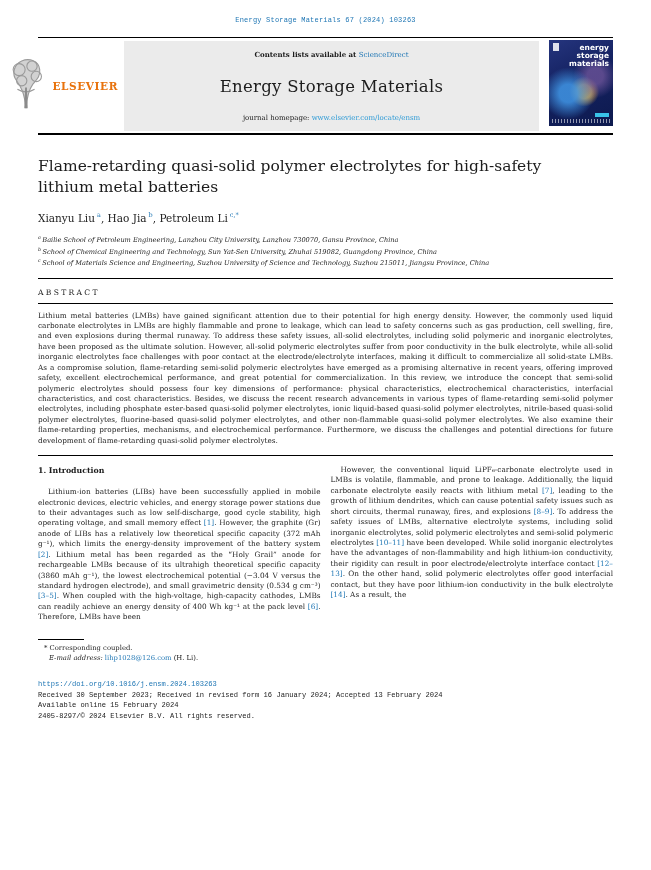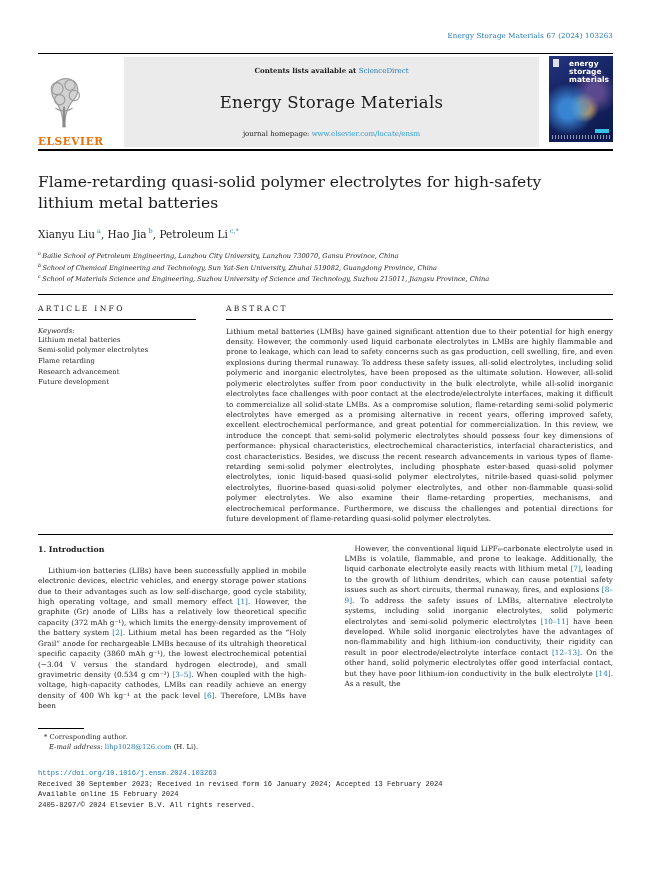--- a/index.html
+++ b/index.html
@@ -14,28 +14,29 @@
     position:relative;
     width:651px;height:870px;
     background:#ffffff;
     font-family:"DejaVu Serif","Liberation Serif",serif;
     color:#1c1c1c;
     overflow:hidden;
   }
   .content{padding:0 38px;}
   
   .citation-line{
-    margin-top:32px;text-align:right;
+    margin-top:16px;text-align:center;
     font-size:7px;color:var(--link-blue);
     letter-spacing:.2px;
+    font-family:Liberation Mono, monospace;
   }
   
   .top-rule{border-top:1.3px solid #000;margin-top:13px;}
   .band{display:flex;height:94px;margin-top:1px;}
-  .logo-col{width:80px;display:flex;flex-direction:column;justify-content:flex-end;padding-bottom:2px;}
+  .logo-col{width:80px;display:flex;flex-direction:row;align-items:center;justify-content:flex-end;padding-bottom:2px;}
   .logo-col svg{display:block;}
   .elsevier-word{
     color:var(--elsevier-orange);
     font-size:10.5px;font-weight:bold;letter-spacing:.6px;margin-top:1px;
   }
   .gray-box{
     flex:1;background:#ebebeb;margin:2px 10px 2px 6px;
     display:flex;flex-direction:column;justify-content:space-between;align-items:center;
     padding:9px 0;
   }
@@ -47,21 +48,21 @@
   .cover{
     width:64px;height:86px;margin-top:1px;position:relative;
     background:
       radial-gradient(circle at 30% 62%, rgba(64,150,230,.85) 0 9px, rgba(64,150,230,0) 26px),
       radial-gradient(circle at 72% 42%, rgba(120,90,160,.7) 0 8px, rgba(120,90,160,0) 22px),
       radial-gradient(circle at 55% 60%, rgba(210,160,70,.9) 0 7px, rgba(210,160,70,0) 15px),
       linear-gradient(155deg,#25357e 0%,#152262 40%,var(--cover-navy) 100%);
     overflow:hidden;
   }
   .cover-title{
-    position:absolute;top:4px;right:4px;text-align:left;
+    position:absolute;top:4px;right:4px;text-align:right;
     font-family:"DejaVu Sans","Liberation Sans",sans-serif;
     font-size:7.5px;line-height:1.05;font-weight:bold;color:#fff;
     white-space:pre-line;
   }
   .cover-mark{position:absolute;top:3px;left:4px;width:6px;height:8px;background:rgba(255,255,255,.85);}
   .cover-strip{position:absolute;bottom:3px;left:3px;right:3px;height:4px;
     background:repeating-linear-gradient(90deg,rgba(255,255,255,.55) 0 1px,rgba(255,255,255,0) 1px 3px);}
   .cover-code{position:absolute;bottom:9px;right:4px;width:14px;height:4px;background:#39c2e8;}
   .thick-rule{border-top:2.6px solid #000;}
   
@@ -77,21 +78,21 @@
   .abs-col{flex:1;}
   .col-head{font-size:7.6px;letter-spacing:2.3px;}
   .col-head-rule{border-top:.9px solid #000;margin:6px 0 7px;}
   .keywords-label{font-size:6.9px;font-style:italic;}
   .keyword-item{font-size:6.9px;line-height:1.55;}
   .abstract-text{font-size:7.3px;line-height:1.43;text-align:justify;}
   .full-rule{border-top:.9px solid #000;margin-top:9px;}
   
   .body-cols{display:flex;margin-top:9px;}
   .body-col{flex:1;font-size:7.3px;line-height:1.43;text-align:justify;}
-  .body-col.left{margin-right:38px;}
+  .body-col.left{margin-right:10px;}
   .intro-heading{font-size:7.8px;font-weight:bold;margin-bottom:11px;}
   .para-indent{text-indent:10px;}
   .para-gap{margin-top:0;}
   .ref{color:var(--link-blue);}
   .it{font-style:italic;}
   
   .footnote{margin-top:16px;font-size:6.8px;line-height:1.5;}
   .fn-rule{width:46px;border-top:.8px solid #000;margin-bottom:3px;}
   .fn-line1{padding-left:6px;}
   .fn-line2{padding-left:11px;}
@@ -151,30 +152,20 @@
 
     <div class="affiliations">
       <div class="affiliation"><span class="sup">a </span><span>Bailie School of Petroleum Engineering, Lanzhou City University, Lanzhou 730070, Gansu Province, China</span></div>
       <div class="affiliation"><span class="sup">b </span><span>School of Chemical Engineering and Technology, Sun Yat-Sen University, Zhuhai 519082, Guangdong Province, China</span></div>
       <div class="affiliation"><span class="sup">c </span><span>School of Materials Science and Engineering, Suzhou University of Science and Technology, Suzhou 215011, Jiangsu Province, China</span></div>
     </div>
 
     <div class="section-rule"></div>
 
     <div class="info-abstract">
-      <div class="info-col">
-        <div class="col-head">ARTICLE INFO</div>
-        <div class="col-head-rule"></div>
-        <div class="keywords-label">Keywords:</div>
-        <div class="keyword-item">Lithium metal batteries</div>
-        <div class="keyword-item">Semi-solid polymer electrolytes</div>
-        <div class="keyword-item">Flame retarding</div>
-        <div class="keyword-item">Research advancement</div>
-        <div class="keyword-item">Future development</div>
-      </div>
       <div class="abs-col">
         <div class="col-head">ABSTRACT</div>
         <div class="col-head-rule"></div>
         <div class="abstract-text">Lithium metal batteries (LMBs) have gained significant attention due to their potential for high energy density. However, the commonly used liquid carbonate electrolytes in LMBs are highly flammable and prone to leakage, which can lead to safety concerns such as gas production, cell swelling, fire, and even explosions during thermal runaway. To address these safety issues, all-solid electrolytes, including solid polymeric and inorganic electrolytes, have been proposed as the ultimate solution. However, all-solid polymeric electrolytes suffer from poor conductivity in the bulk electrolyte, while all-solid inorganic electrolytes face challenges with poor contact at the electrode/electrolyte interfaces, making it difficult to commercialize all solid-state LMBs. As a compromise solution, flame-retarding semi-solid polymeric electrolytes have emerged as a promising alternative in recent years, offering improved safety, excellent electrochemical performance, and great potential for commercialization. In this review, we introduce the concept that semi-solid polymeric electrolytes should possess four key dimensions of performance: physical characteristics, electrochemical characteristics, interfacial characteristics, and cost characteristics. Besides, we discuss the recent research advancements in various types of flame-retarding semi-solid polymer electrolytes, including phosphate ester-based quasi-solid polymer electrolytes, ionic liquid-based quasi-solid polymer electrolytes, nitrile-based quasi-solid polymer electrolytes, fluorine-based quasi-solid polymer electrolytes, and other non-flammable quasi-solid polymer electrolytes. We also examine their flame-retarding properties, mechanisms, and electrochemical performance. Furthermore, we discuss the challenges and potential directions for future development of flame-retarding quasi-solid polymer electrolytes.</div>
       </div>
     </div>
 
     <div class="full-rule"></div>
 
     <div class="body-cols">
@@ -182,21 +173,21 @@
         <div class="intro-heading">1. Introduction</div>
         <p class="para-indent"><span>Lithium-ion batteries (LIBs) have been successfully applied in mobile electronic devices, electric vehicles, and energy storage power stations due to their advantages such as low self-discharge, good cycle stability, high operating voltage, and small memory effect </span><span class="ref">[1]</span><span>. However, the graphite (Gr) anode of LIBs has a relatively low theoretical specific capacity (372 mAh g⁻¹), which limits the energy-density improvement of the battery system </span><span class="ref">[2]</span><span>. Lithium metal has been regarded as the “Holy Grail” anode for rechargeable LMBs because of its ultrahigh theoretical specific capacity (3860 mAh g⁻¹), the lowest electrochemical potential (−3.04 V versus the standard hydrogen electrode), and small gravimetric density (0.534 g cm⁻³) </span><span class="ref">[3–5]</span><span>. When coupled with the high-voltage, high-capacity cathodes, LMBs can readily achieve an energy density of 400 Wh kg⁻¹ at the pack level </span><span class="ref">[6]</span><span>. Therefore, LMBs have been</span></p>
       </div>
       <div class="body-col">
         <p class="para-indent para-gap"><span>However, the conventional liquid LiPF₆-carbonate electrolyte used in LMBs is volatile, flammable, and prone to leakage. Additionally, the liquid carbonate electrolyte easily reacts with lithium metal </span><span class="ref">[7]</span><span>, leading to the growth of lithium dendrites, which can cause potential safety issues such as short circuits, thermal runaway, fires, and explosions </span><span class="ref">[8–9]</span><span>. To address the safety issues of LMBs, alternative electrolyte systems, including solid inorganic electrolytes, solid polymeric electrolytes and semi-solid polymeric electrolytes </span><span class="ref">[10–11]</span><span> have been developed. While solid inorganic electrolytes have the advantages of non-flammability and high lithium-ion conductivity, their rigidity can result in poor electrode/electrolyte interface contact </span><span class="ref">[12–13]</span><span>. On the other hand, solid polymeric electrolytes offer good interfacial contact, but they have poor lithium-ion conductivity in the bulk electrolyte </span><span class="ref">[14]</span><span>. As a result, the</span></p>
       </div>
     </div>
 
     <div class="footnote">
       <div class="fn-rule"></div>
-      <div class="fn-line1">* Corresponding author.</div>
+      <div class="fn-line1">* Corresponding coupled.</div>
       <div class="fn-line2"><span class="it">E-mail address:</span><span> </span><span class="ref">lihp1028@126.com</span><span> (H. Li).</span></div>
     </div>
 
     <div class="footer">
       <div class="doi-line">https://doi.org/10.1016/j.ensm.2024.103263</div>
       <div>Received 30 September 2023; Received in revised form 16 January 2024; Accepted 13 February 2024</div>
       <div>Available online 15 February 2024</div>
       <div>2405-8297/© 2024 Elsevier B.V. All rights reserved.</div>
     </div>
 

